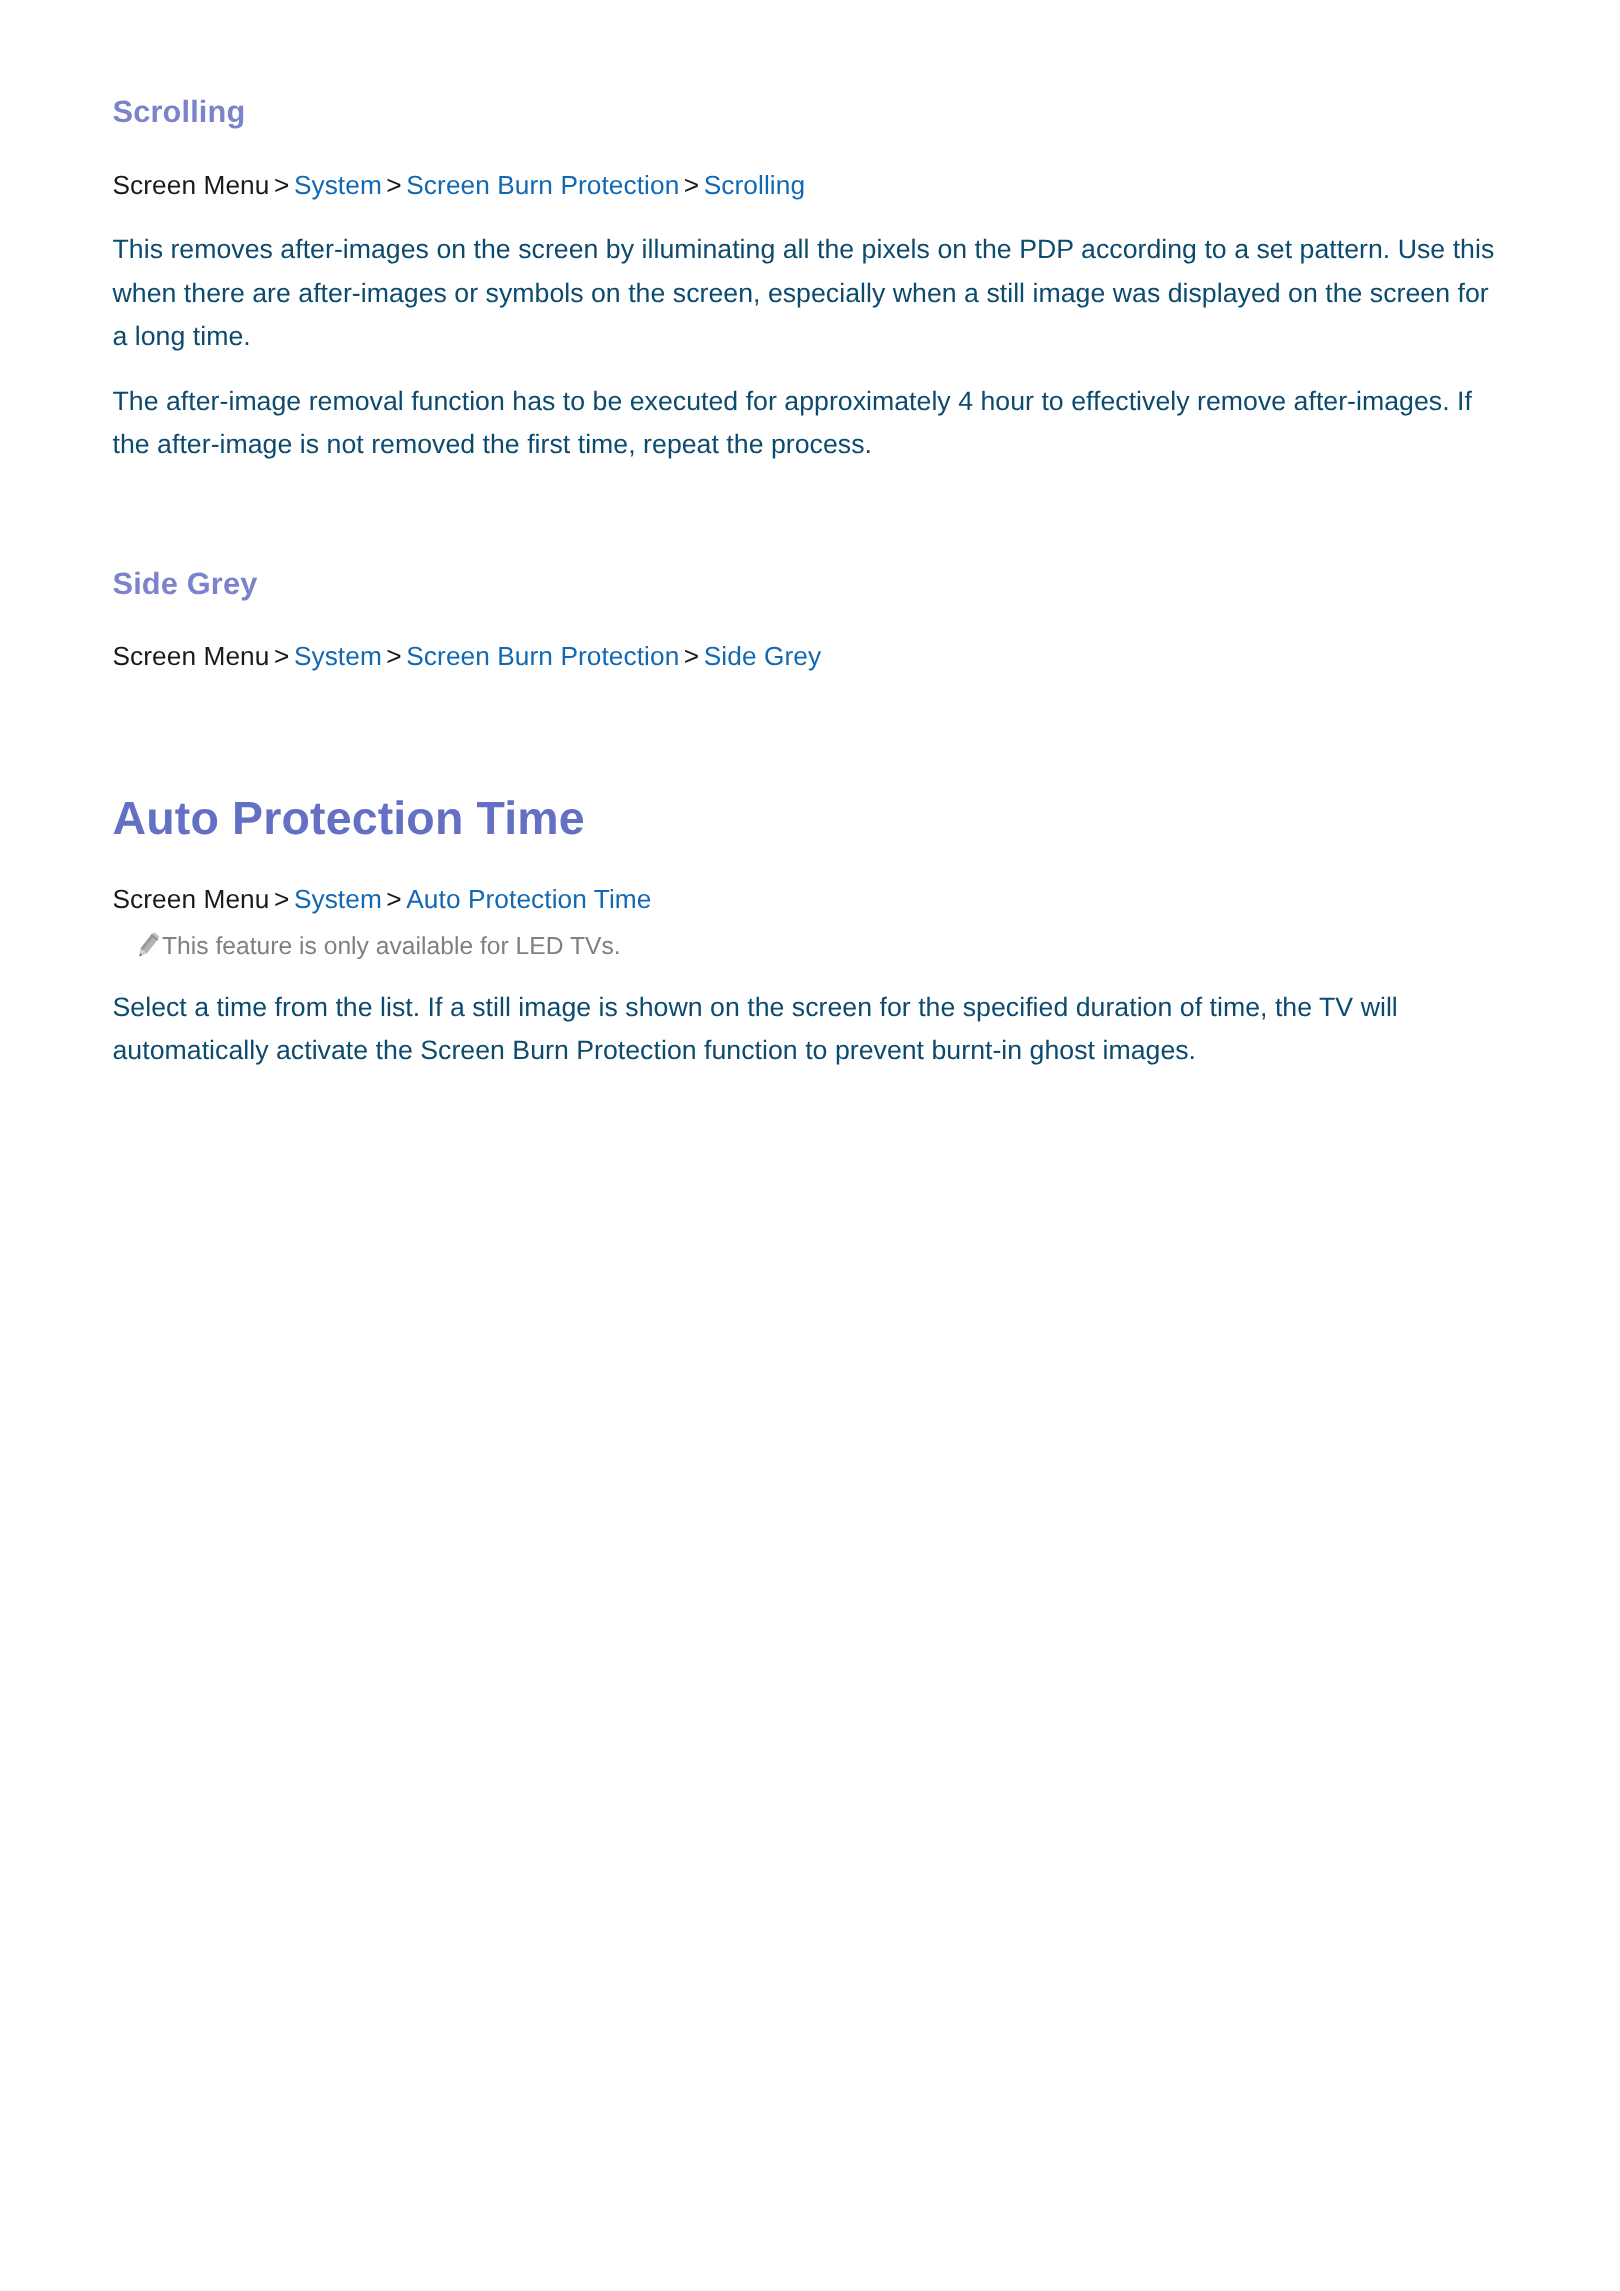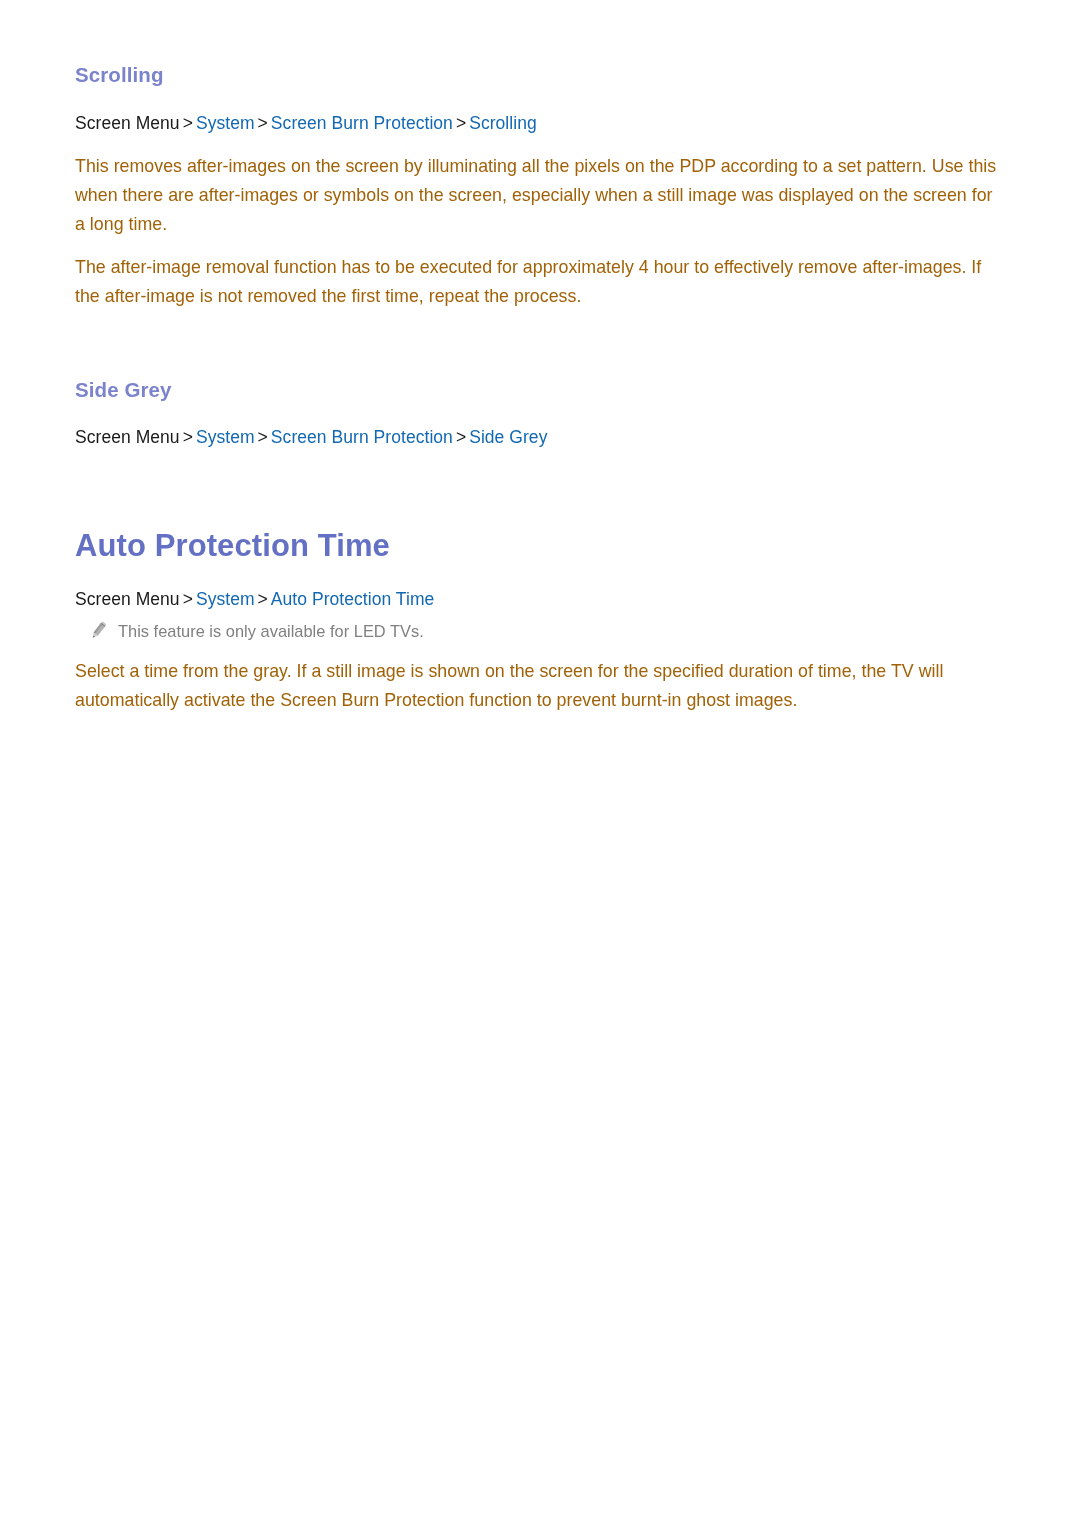--- a/index.html
+++ b/index.html
@@ -62,31 +62,30 @@
   }
   .breadcrumb .crumb-sep {
     color: #1a1a1a;
     padding: 0 3px;
   }
 
   
   p.body-text {
     font-size: 17.8px;
     line-height: 1.62;
-    color: #a16207;
+    color: #0c4a6e;
     margin: 0;
     padding: 0;
     letter-spacing: 0.02px;
   }
 
   
   .note-row {
     display: flex;
     align-items: flex-start;
-    gap: 10px;
     padding-left: 13px;
   }
   .note-icon {
     flex: 0 0 auto;
     width: 20px;
     height: 22px;
     display: block;
     margin-top: 1px;
   }
   .note-text {
@@ -173,17 +172,17 @@
 
             <polygon points="7.4,14.8 12.8,14.8 10.1,19.6" fill="#cfcfcf"></polygon>
             <polygon points="9.4,17.3 10.8,17.3 10.1,19.6" fill="#5e5e5e"></polygon>
           </g>
         </svg>
         <span class="note-text">This feature is only available for LED TVs.</span>
       </div>
 
       <div class="sp-note-to-body"></div>
 
-      <p class="body-text">Select a time from the gray. If a still image is shown on the screen for the specified duration of time, the TV will automatically activate the Screen Burn Protection function to prevent burnt-in ghost images.</p>
+      <p class="body-text">Select a time from the list. If a still image is shown on the screen for the specified duration of time, the TV will automatically activate the Screen Burn Protection function to prevent burnt-in ghost images.</p>
     </section>
 
   </div>
 </div>
 
 </body></html>

